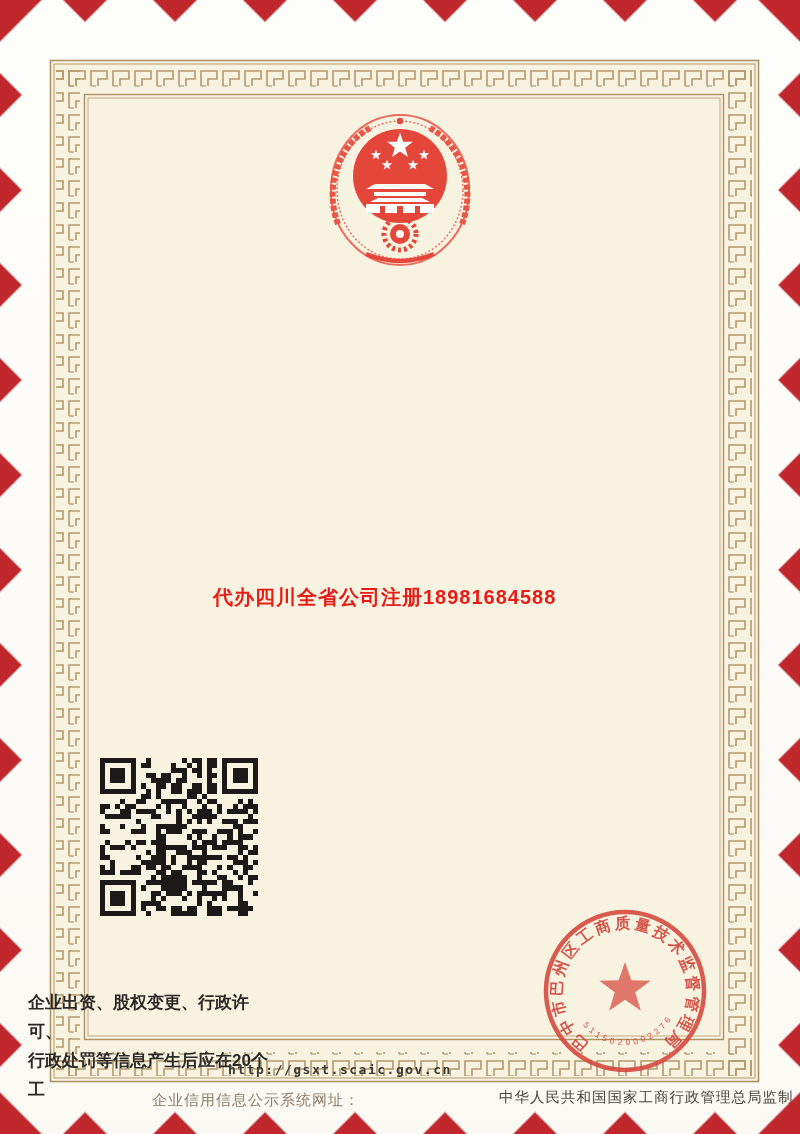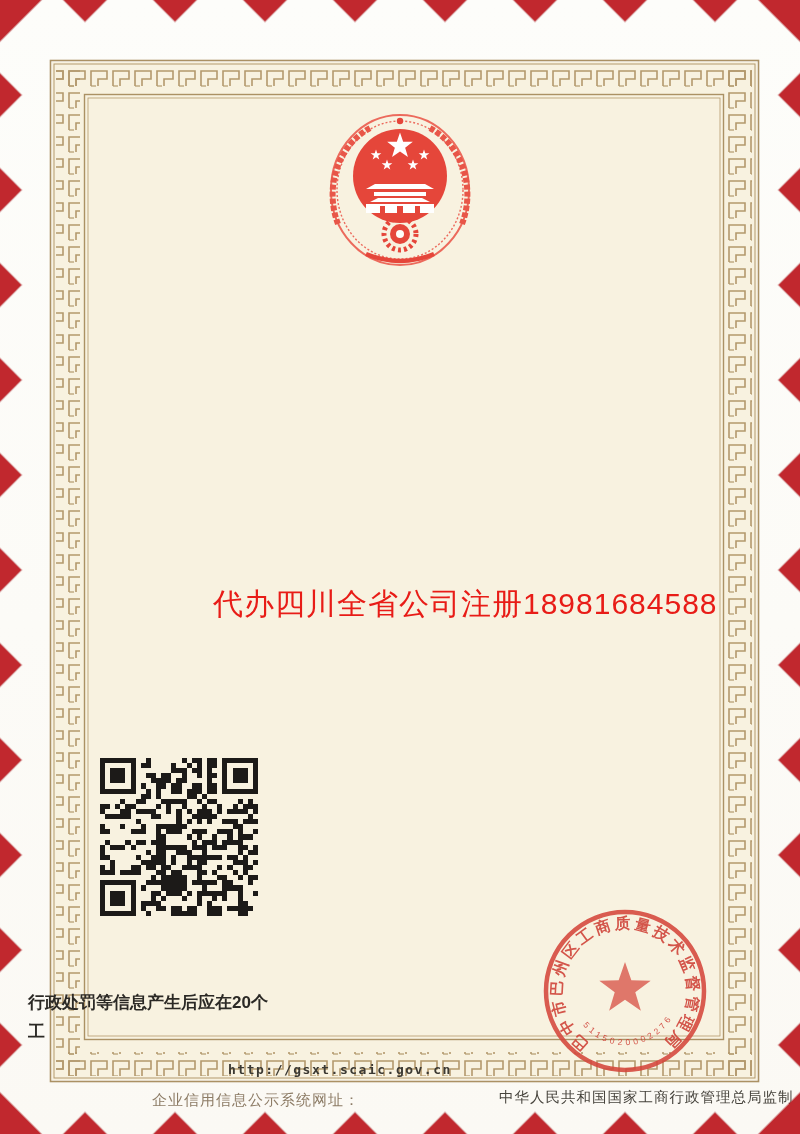--- a/index.html
+++ b/index.html
@@ -16,21 +16,21 @@
   .credit-line{left:260px;top:422px;width:520px;display:flex;justify-content:center;
     align-items:baseline;gap:14px;white-space:nowrap;}
   .credit-label{font-size:17px;font-weight:700;letter-spacing:5px;color:#2d2b27;}
   .credit-code{font-family:"Liberation Serif",serif;font-size:18px;letter-spacing:1px;color:#37342f;}
   .field-row{position:absolute;left:140px;width:630px;display:flex;align-items:flex-start;}
   .field-label{width:112px;display:flex;justify-content:space-between;
     font-size:20px;font-weight:700;color:#201f1c;flex:none;padding-top:1px;}
   .field-value{margin-left:11px;width:492px;font-size:16px;font-weight:600;
     color:#34322d;line-height:1.65;letter-spacing:.3px;}
   .nowrap{white-space:nowrap;}
-  .watermark{left:213px;top:584px;font-size:30px;font-weight:400;color:#e81c17;
+  .watermark{left:213px;top:584px;font-size:20px;font-weight:700;color:#e81c17;
     letter-spacing:1px;white-space:nowrap;z-index:35;}
   .notice{left:263px;top:913px;font-size:15.5px;font-weight:700;color:#24231f;letter-spacing:.5px;white-space:nowrap;}
   .registrar{left:384px;top:950px;font-size:19px;font-weight:700;letter-spacing:11px;color:#201f1c;white-space:nowrap;}
   .date-part{position:absolute;color:#2f2d29;white-space:nowrap;}
   .date-num{font-family:"Liberation Serif",serif;font-size:15px;}
   .date-cjk{font-size:18px;font-weight:600;}
   .annual-note{left:28px;top:988px;width:250px;font-size:17px;font-weight:600;
     line-height:29px;color:#2b2925;z-index:30;}
   .site-url{left:228px;top:1062px;font-family:"DejaVu Sans Mono",monospace;font-size:13px;
     letter-spacing:1.5px;color:#3b3933;font-weight:600;z-index:30;}
@@ -579,20 +579,21 @@
     <polygon fill="#d5473c" opacity="0.82" points="88.00,61.00 94.35,79.26 113.68,79.66 98.27,91.34 103.87,109.84 88.00,98.80 72.13,109.84 77.73,91.34 62.32,79.66 81.65,79.26"></polygon>
     <text font-size="15.5" fill="#cf4036" font-weight="bold" letter-spacing="1">
       <textPath href="#sealRing" startOffset="0" textLength="316" lengthAdjust="spacing">巴中市巴州区工商质量技术监督管理局</textPath>
     </text>
     <text font-size="8.5" fill="#cf4036" letter-spacing="3.5">
       <textPath href="#sealNum" startOffset="8">5115020002276</textPath>
     </text>
   </svg>
 
   <div class="abs annual-note">
+    <div>企业出资、股权变更、行政许可、</div>
     <div>行政处罚等信息产生后应在20个工</div>
 
   </div>
 
   <div class="abs site-url">http://gsxt.scaic.gov.cn</div>
   <div class="abs supervisor">中华人民共和国国家工商行政管理总局监制</div>
   <div class="abs site-label">企业信用信息公示系统网址：</div>
 
   <div id="edge-decor">
       <div class="diamond" style="left: -29px; top: -29px; width: 58px; height: 58px;"></div>

